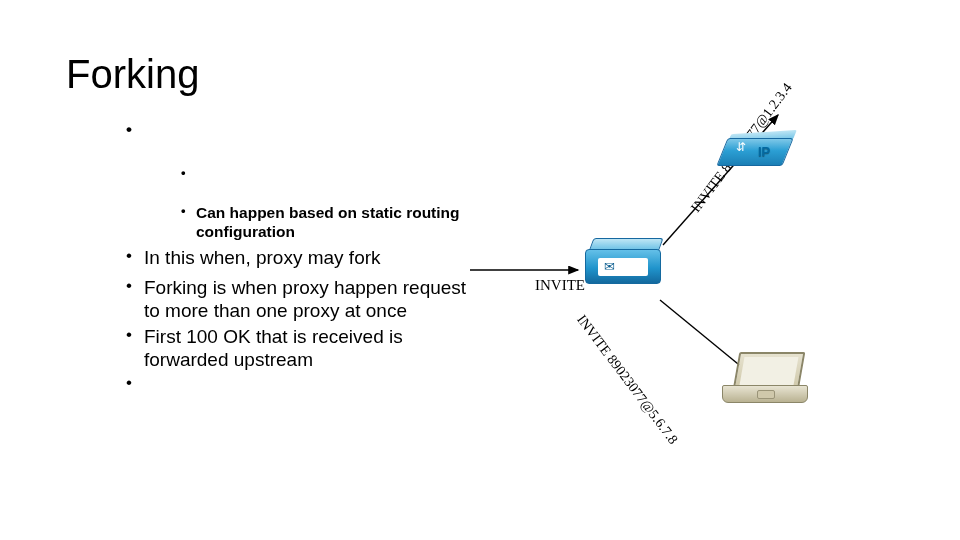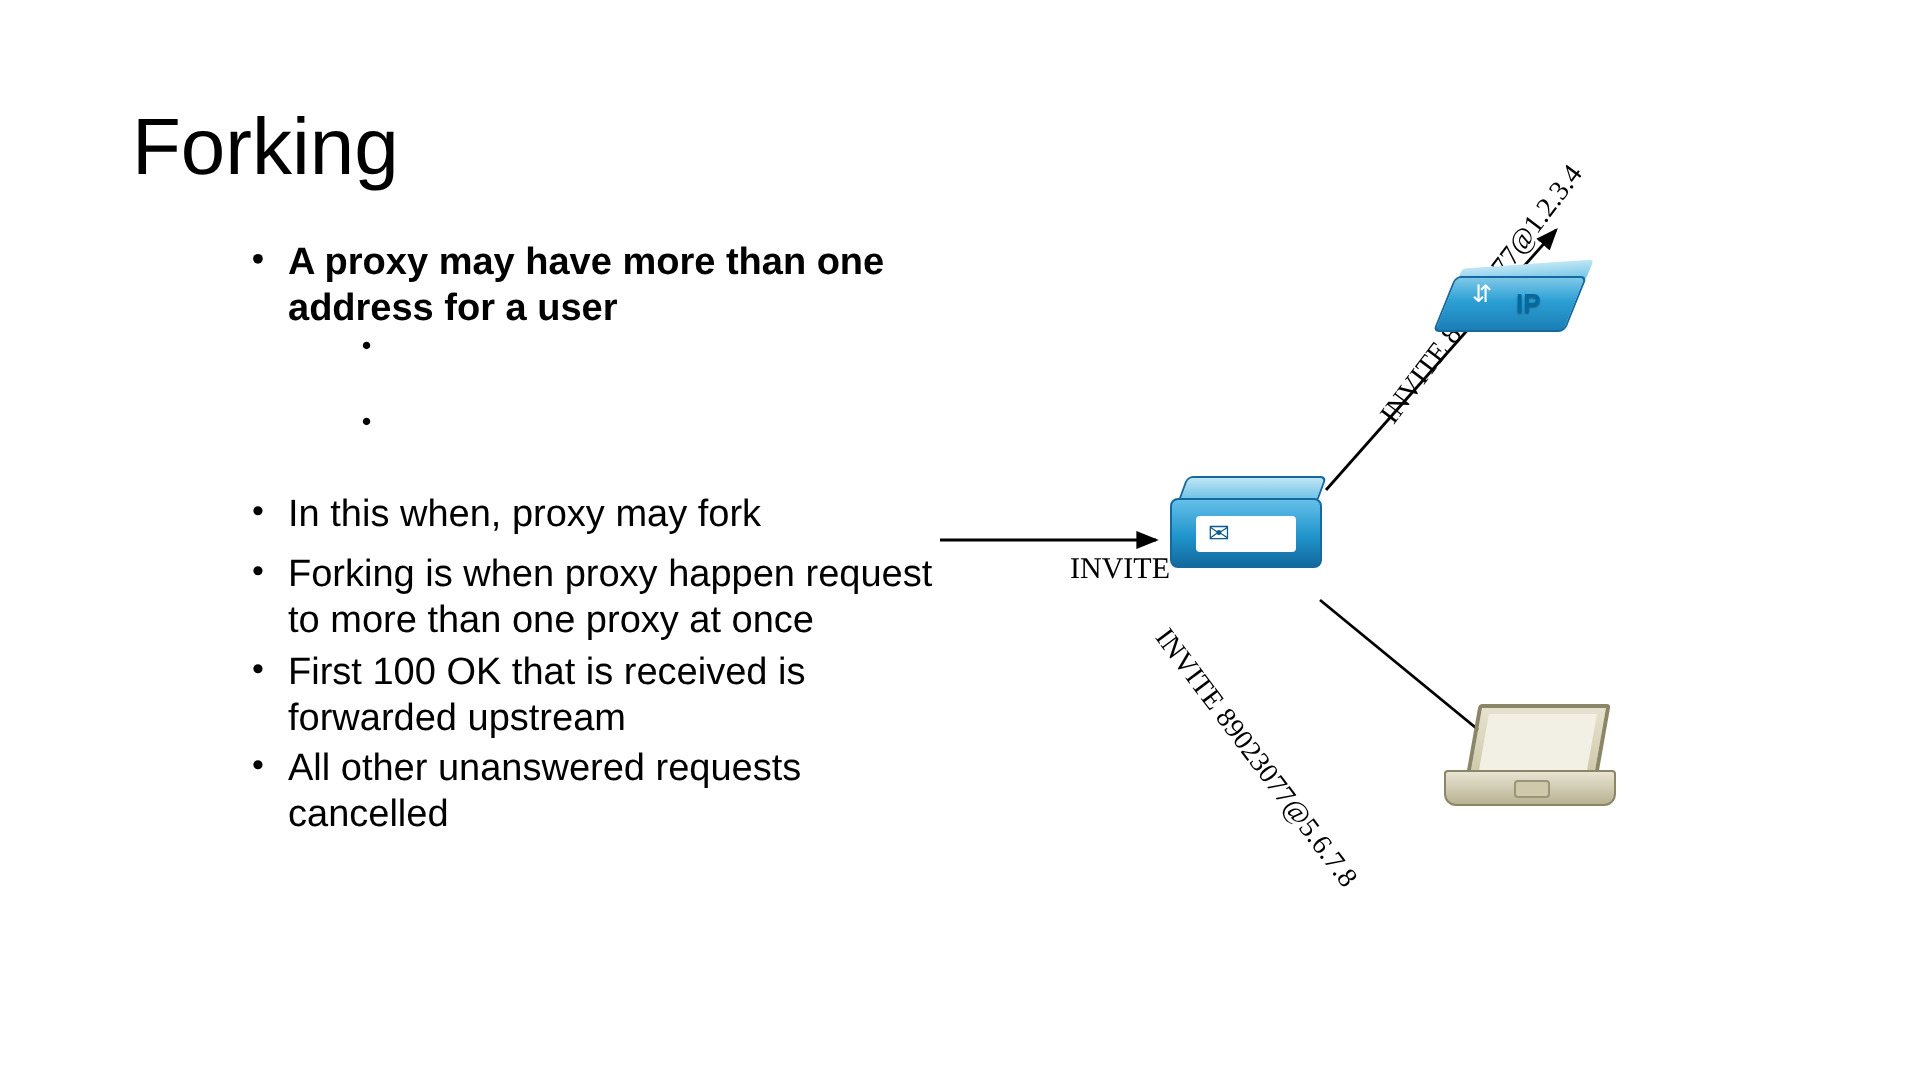--- a/index.html
+++ b/index.html
@@ -230,49 +230,48 @@
 </style>
 </head>
 <body>
 
 <div class="slide">
 
   <div class="title">Forking</div>
 
   <div class="bullet-l1 b1">
     <span class="bchar">•</span>
-    <span>A proxy may have more than one address for a user</span>
   </div>
 
   <div class="bullet-l2 b2">
     <span class="bchar">•</span>
   </div>
 
   <div class="bullet-l2 b3">
     <span class="bchar">•</span>
+    <span>Can happen based on static routing configuration</span>
   </div>
 
   <div class="bullet-l1 b4">
     <span class="bchar">•</span>
     <span>In this when, proxy may fork</span>
   </div>
 
   <div class="bullet-l1 b5">
     <span class="bchar">•</span>
     <span>Forking is when proxy happen request to more than one proxy at once</span>
   </div>
 
   <div class="bullet-l1 b6">
     <span class="bchar">•</span>
     <span>First 100 OK that is received is forwarded upstream</span>
   </div>
 
   <div class="bullet-l1 b7">
     <span class="bchar">•</span>
-    <span>All other unanswered requests cancelled</span>
   </div>
 
   <svg class="arrows" viewBox="0 0 960 540">
     <defs>
       <marker id="ah" markerWidth="9" markerHeight="9" refX="7" refY="3.2" orient="auto">
         <path d="M0,0 L8,3.2 L0,6.4 z" fill="#000000"></path>
       </marker>
     </defs>
 
     <line x1="470" y1="270" x2="578" y2="270" stroke="#000000" stroke-width="1.4" marker-end="url(#ah)"></line>

